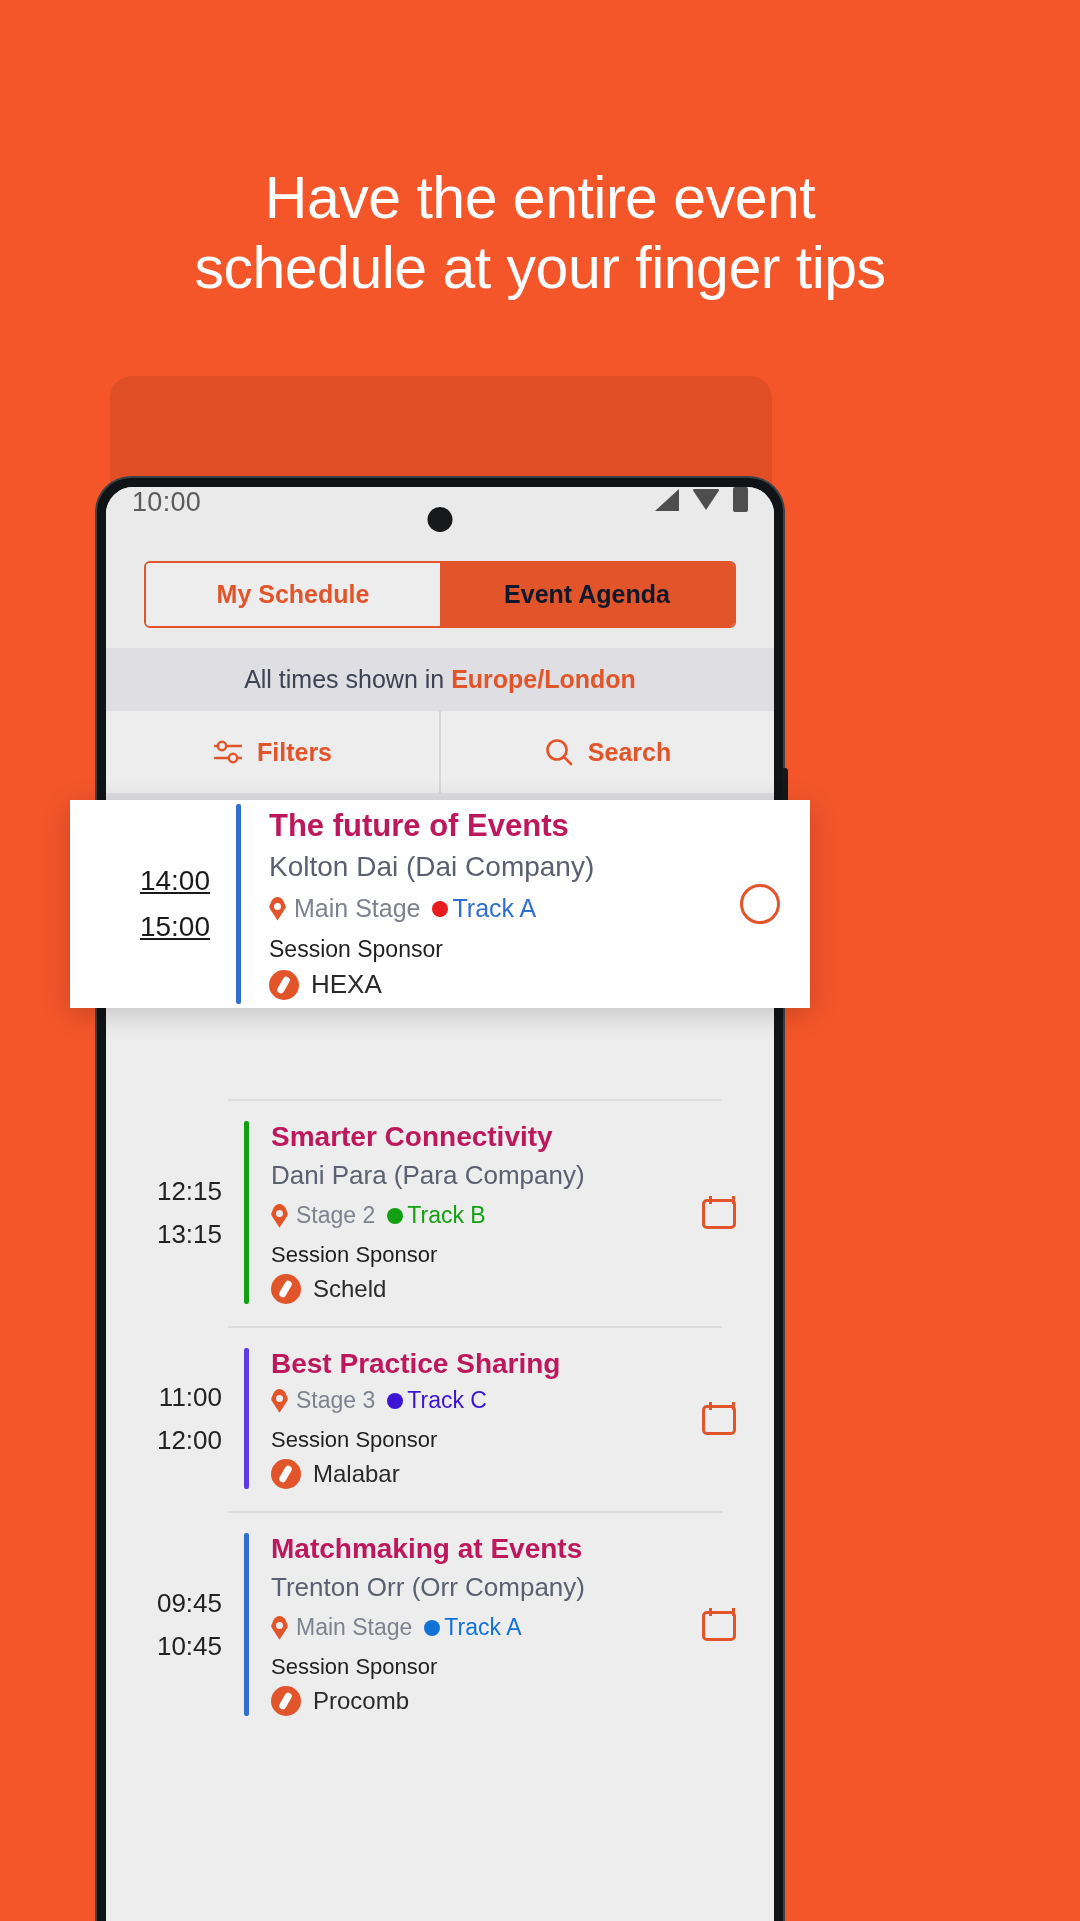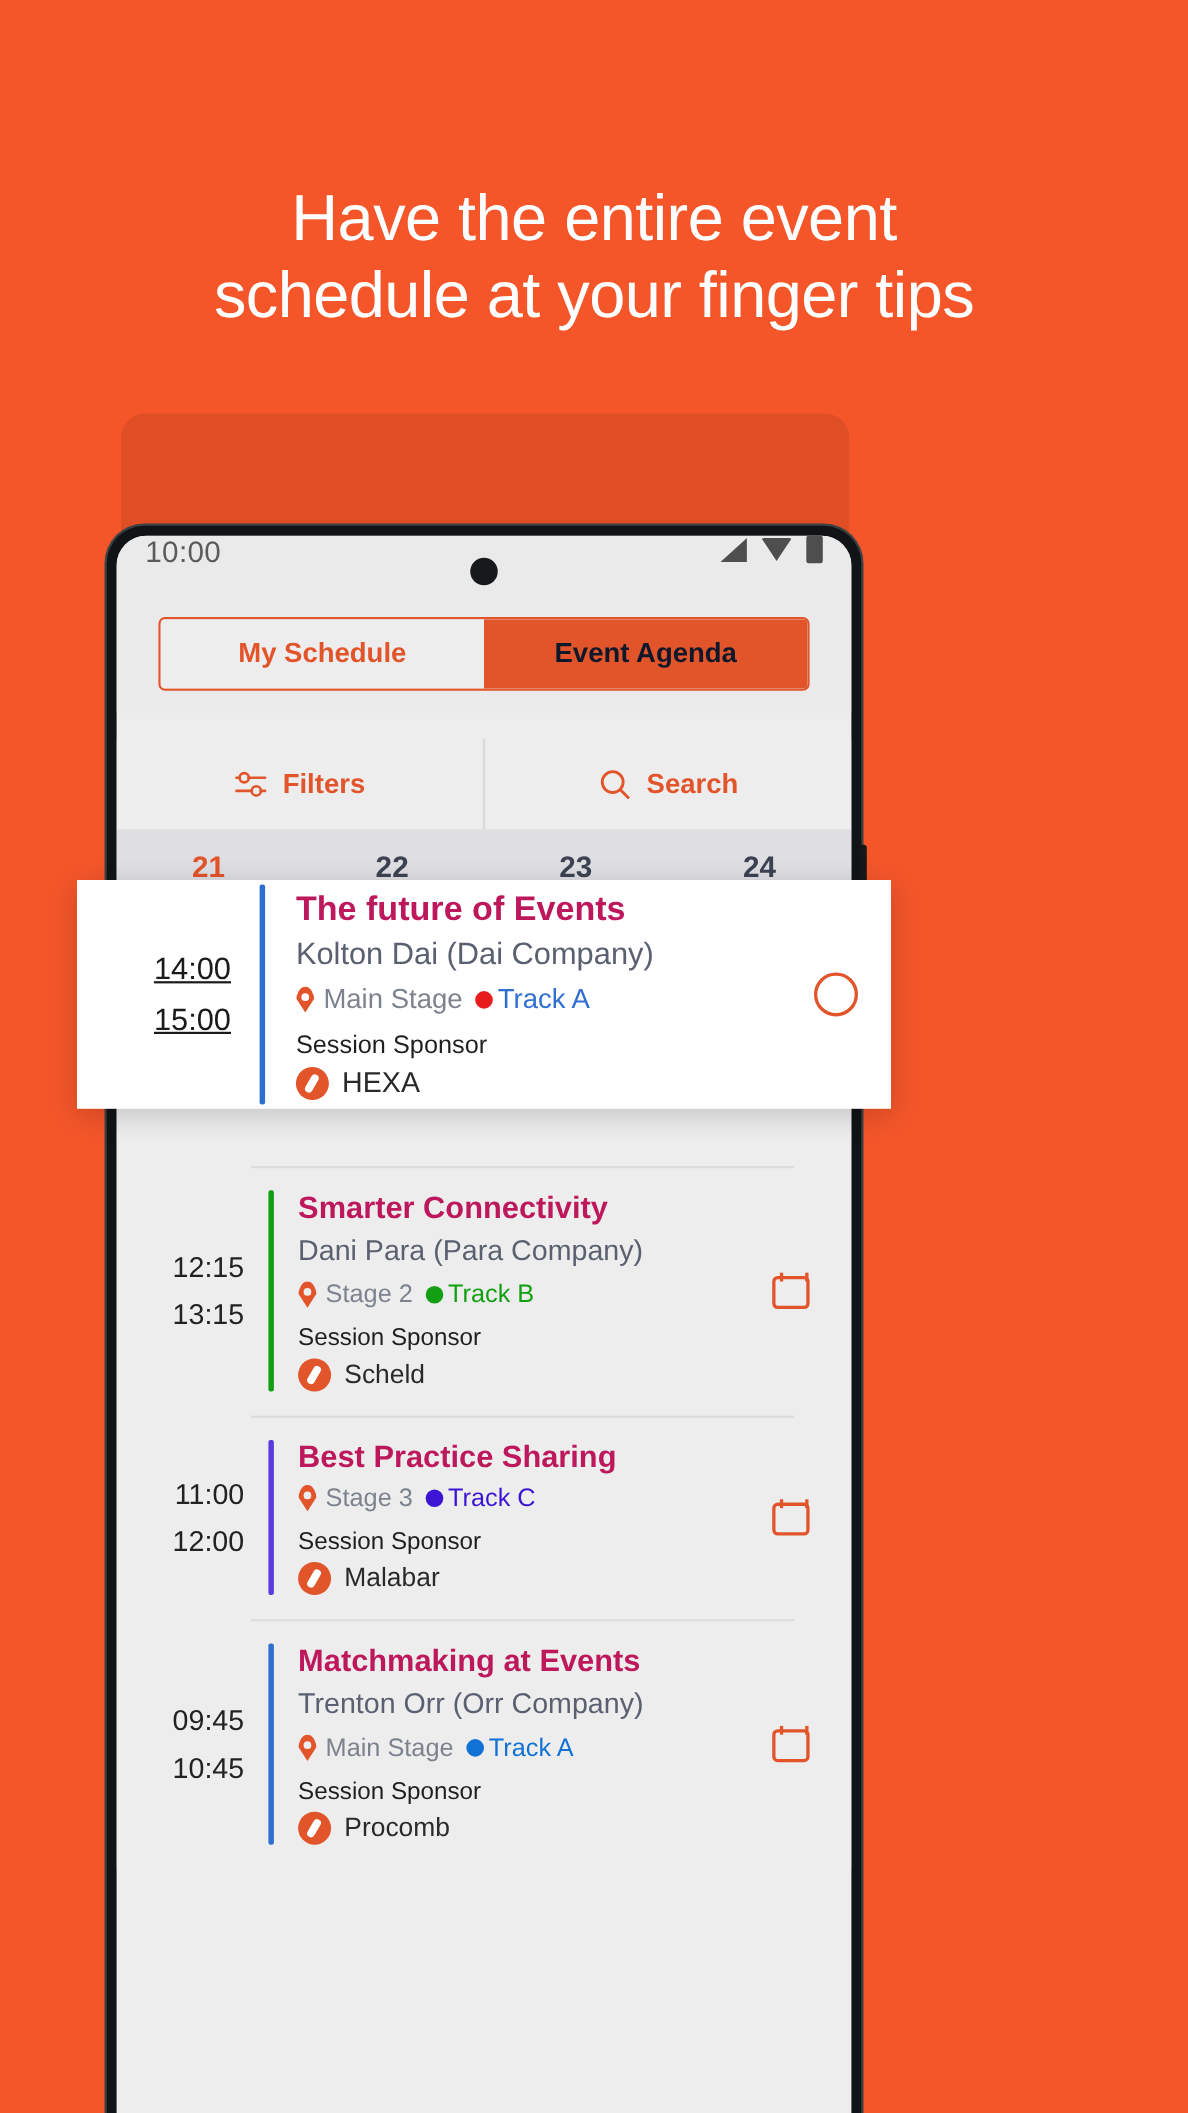--- a/index.html
+++ b/index.html
@@ -142,21 +142,20 @@
     font-size: 25px;
     color: #3d4352;
   }
   .tzbar b { color: #E2542A; font-weight: 700; }
 
   
   .toolrow {
     background: #EDEDED;
     display: flex;
     height: 82px;
-    margin-top: 24px;
   }
   .tool {
     flex: 1;
     display: flex; align-items: center; justify-content: center;
     gap: 14px;
     color: #E2542A;
     font-size: 25px;
     font-weight: 700;
     cursor: pointer;
   }
@@ -328,20 +327,23 @@
       </div>
     </div>
 
     <div class="tabwrap">
       <div class="tabs">
         <div class="tab inactive">My Schedule</div>
         <div class="tab active">Event Agenda</div>
       </div>
     </div>
 
+    <div class="tzbar">
+      <span>All times shown in </span><b>Europe/London</b>
+    </div>
 
     <div class="toolrow">
       <div class="tool">
         <svg width="30" height="26" viewBox="0 0 30 26">
           <circle cx="9" cy="7" r="4.2" fill="none" stroke="#E2542A" stroke-width="2.4"></circle>
           <line x1="13" y1="7" x2="28" y2="7" stroke="#E2542A" stroke-width="2.4" stroke-linecap="round"></line>
           <line x1="2" y1="7" x2="5" y2="7" stroke="#E2542A" stroke-width="2.4" stroke-linecap="round"></line>
           <circle cx="20" cy="19" r="4.2" fill="none" stroke="#E2542A" stroke-width="2.4"></circle>
           <line x1="2" y1="19" x2="16" y2="19" stroke="#E2542A" stroke-width="2.4" stroke-linecap="round"></line>
           <line x1="24" y1="19" x2="28" y2="19" stroke="#E2542A" stroke-width="2.4" stroke-linecap="round"></line>

